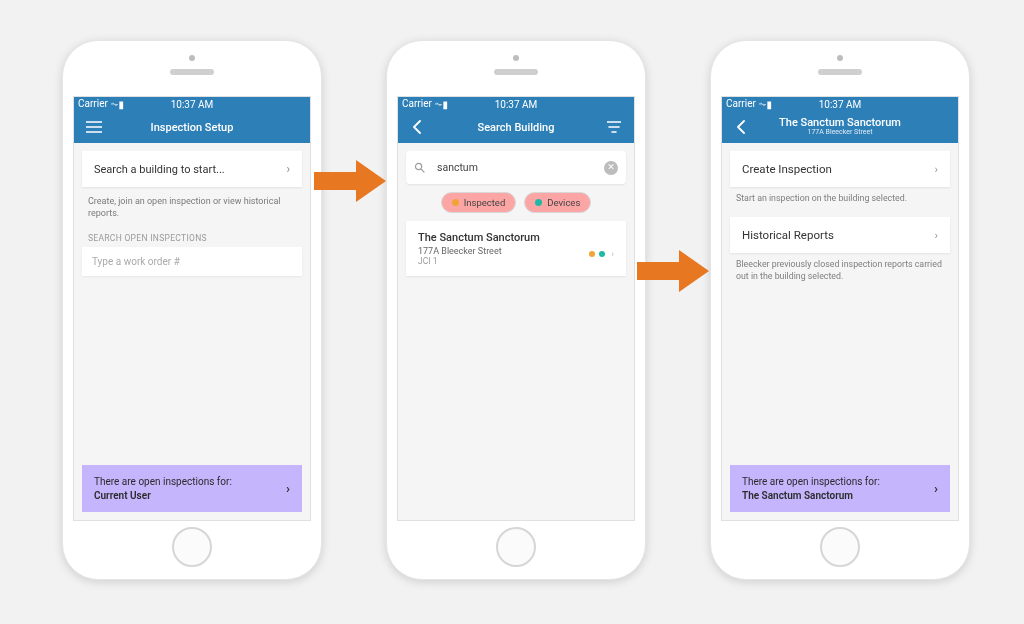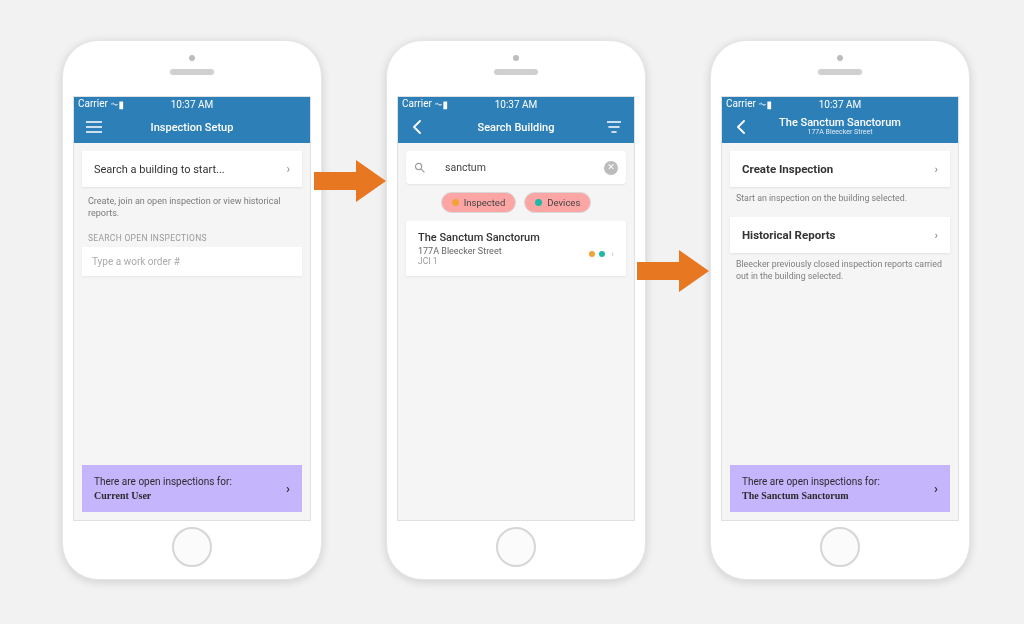--- a/index.html
+++ b/index.html
@@ -157,31 +157,31 @@
     background:#c4b5fd;
     padding:10px 12px;
     display:flex;
     align-items:center;
     justify-content:space-between;
     color:#2b2b2b;
     font-size:10px;
     line-height:1.35;
   }
   .footer-banner .chev { color:#333; font-size:13px; font-weight:bold; }
-  .footer-banner .fb-line2 { font-weight:600;font-family:Liberation Serif, serif; }
+  .footer-banner .fb-line2 { font-weight:600; }
 
   
   .searchbar {
     margin:8px;
     background:#fff;
     border-radius:4px;
     padding:7px 8px;
     display:flex;
     align-items:center;
-    gap:20px;
+    gap:12px;
     box-shadow: 0 1px 2px rgba(0,0,0,0.08);
   }
   .search-icon-s { color:#9c9c9c; }
   .search-value { flex:1; font-size:10.5px; color:#444; }
   .clear-btn {
     width:14px; height:14px; border-radius:50%;
     background:#bcbcbc; color:#fff; font-size:9px;
     display:flex; align-items:center; justify-content:center;
     line-height:1;
   }
@@ -213,21 +213,20 @@
   .sd-chev { font-size:9px; color:#bbb; margin-left:2px; }
 
   
   .option-row {
     background:#fff;
     margin:8px 8px 0;
     padding:11px 12px;
     display:flex; align-items:flex-end; justify-content:space-between;
     font-size:11.5px; color:#333;
     box-shadow: 0 1px 2px rgba(0,0,0,0.08);
-    font-weight: bold;
   }
   .option-desc {
     font-size:8.8px; color:#7e7e7e;
     padding:6px 14px 2px;
     line-height:1.35;
   }
 
   
   .arrow {
     position:absolute;

